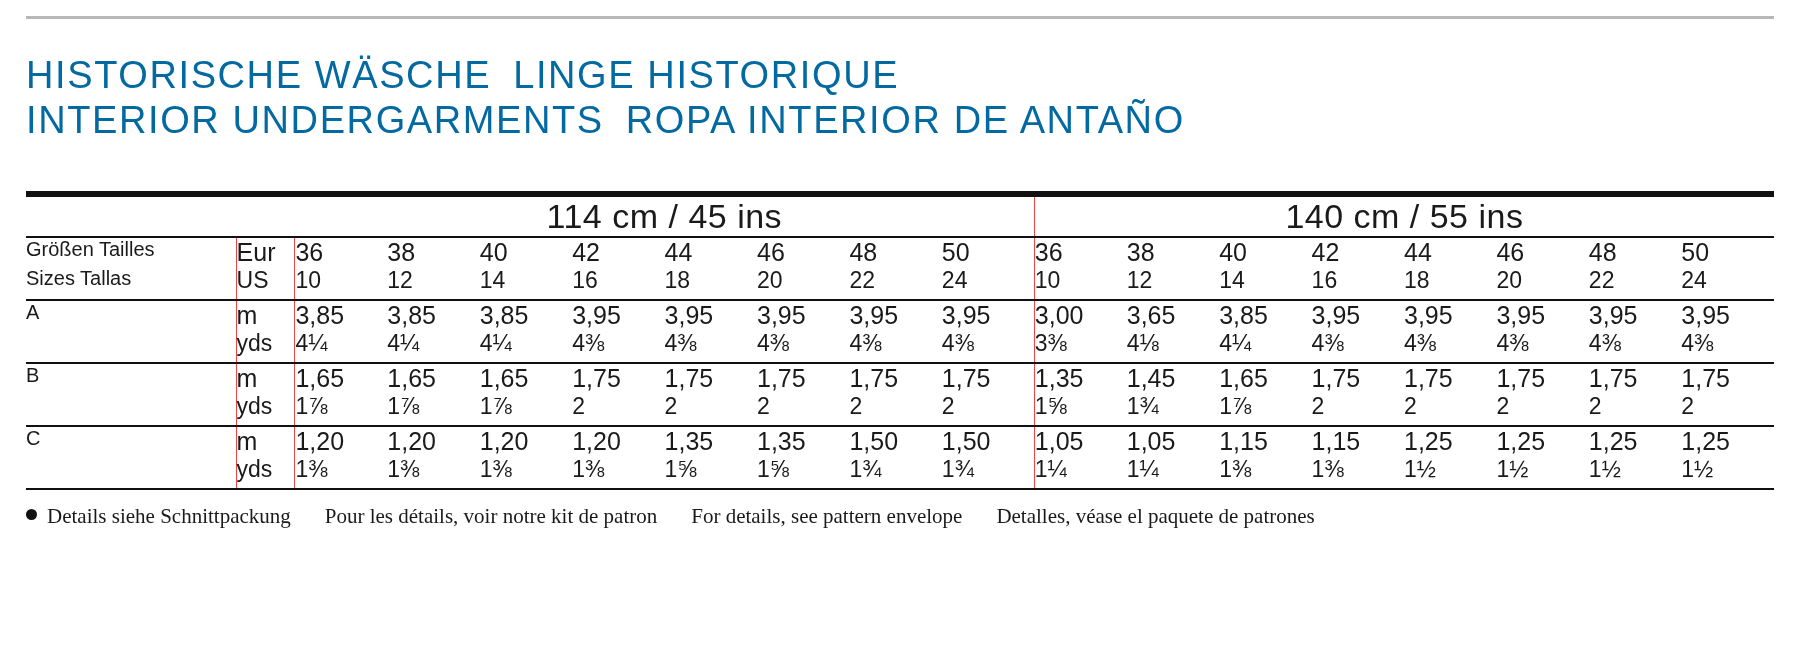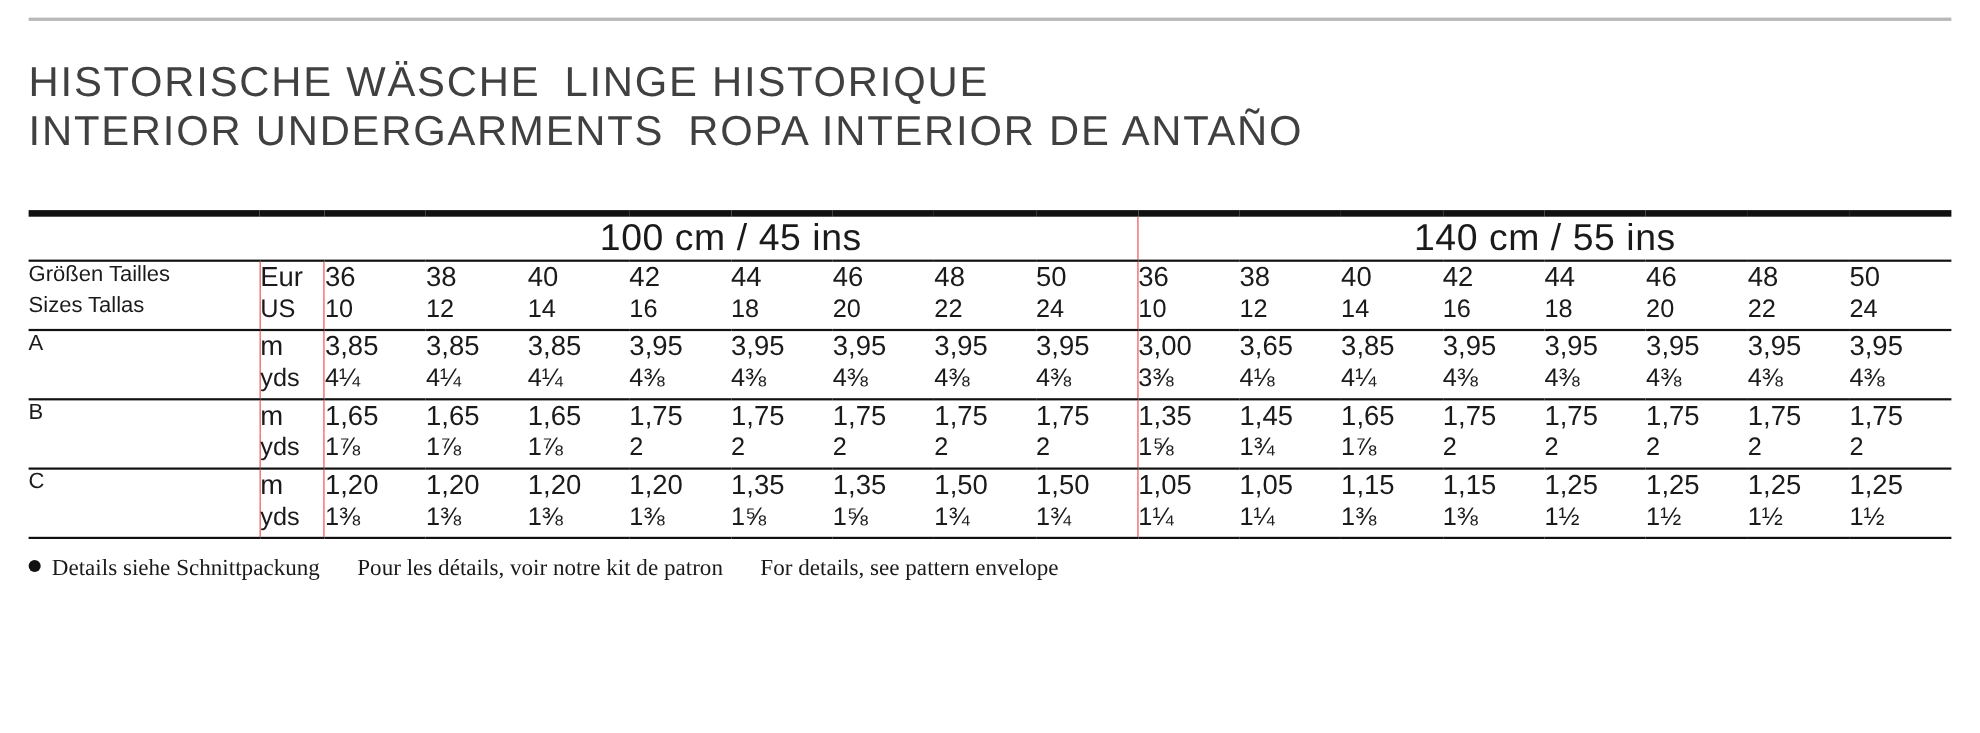--- a/index.html
+++ b/index.html
@@ -28,21 +28,21 @@
   }
   .titles {
     margin-top: 34px;
     line-height: 1.18;
   }
   .title-line {
     font-size: 38px;
     letter-spacing: 1.6px;
     font-weight: 400;
     white-space: pre;
-    color: #404040;
+    color: #0369a1;
   }
   .title-line .gap {
     display: inline-block;
     width: 22px;
   }
 
   .table-wrap {
     margin-top: 48px;
   }
   table.fabric {
@@ -147,21 +147,21 @@
         <col class="size-col">
           <col class="size-col">
           <col class="size-col">
           <col class="size-col">
       </colgroup>
 
       <tbody>
           <tr class="thick-top">
         <td></td>
         <td></td>
-        <td class="width-head" colspan="8">100 cm / 45 ins</td>
+        <td class="width-head" colspan="8">114 cm / 45 ins</td>
         <td class="width-head vrule-left" colspan="8">140 cm / 55 ins</td>
       </tr>
 
       <tr>
         <td class="lbl" style="border-top:2px solid #111;">Größen  Tailles</td>
         <td class="cell vrule-left" style="border-top:2px solid #111;">Eur</td>
         <td class="cell vrule-left" style="border-top:2px solid #111;">36</td>
         <td class="cell" style="border-top:2px solid #111;">38</td>
         <td class="cell" style="border-top:2px solid #111;">40</td>
         <td class="cell" style="border-top:2px solid #111;">42</td>
@@ -324,15 +324,16 @@
       </tr>
     </tbody>
       </table>
   </div>
 
   <div class="footer">
     <span class="bullet"></span>
     <span class="seg">Details siehe Schnittpackung</span>
     <span class="seg">Pour les détails, voir notre kit de patron</span>
     <span class="seg">For details, see pattern envelope</span>
+    <span class="seg">Detalles, véase el paquete de patrones</span>
   </div>
 
 </div>
 
 </body></html>

